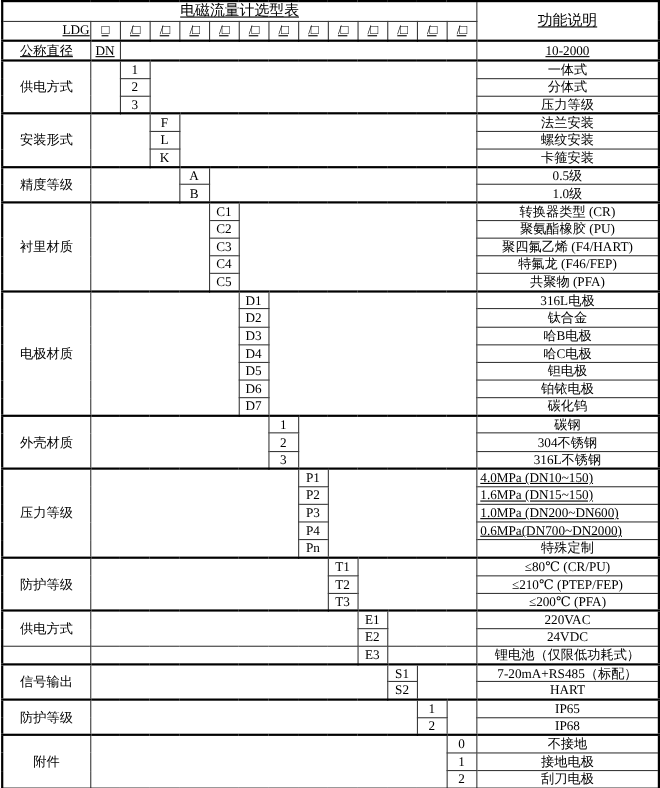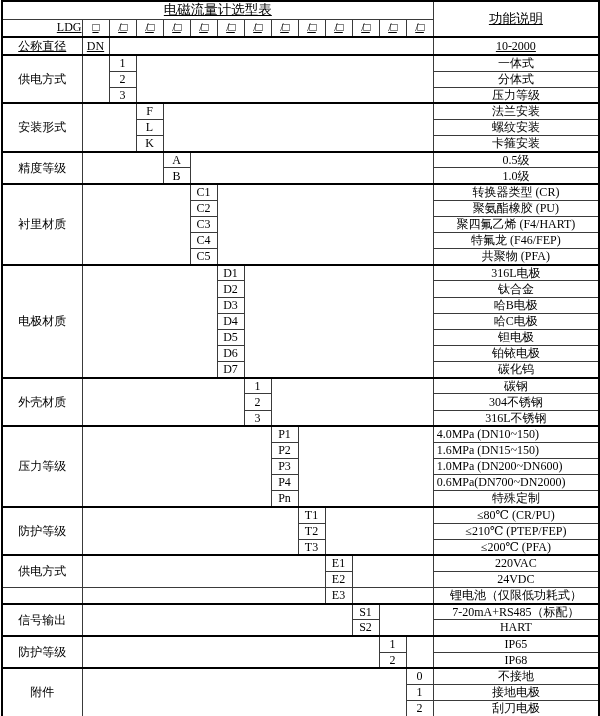--- a/index.html
+++ b/index.html
@@ -5,21 +5,21 @@
   html,body{margin:0;padding:0;background:#fff;width:600px;}
   table{border-collapse:collapse;table-layout:fixed;width:597px;height:714px;
         margin:0 0 0 1px;border:2px solid #000;}
   td{border:1px solid #3a3a3a;padding:0;overflow:hidden;white-space:nowrap;
      font-family:"Liberation Serif","DejaVu Serif",serif;font-size:12px;
      color:#000;text-align:center;vertical-align:middle;line-height:1.05;}
   tr{height:16.15px;}
   tr.h18{height:18px;text-decoration:underline;}
   tr.tk td{border-top:2px solid #000;}
   .hdr{font-size:13.5px;}
-  .al{text-align:left;padding-left:3px;}
+  .al{text-align:left;padding-left:3px;text-decoration:underline;}
   .ldg{text-align:right;padding-left:9px;margin-top:26px;}
   .box{font-size:12px;letter-spacing:-1px;}
 </style>
 </head>
 <body>
 
 <table>
   <colgroup>
     <col style="width:80px">
     <col style="width:27px">

